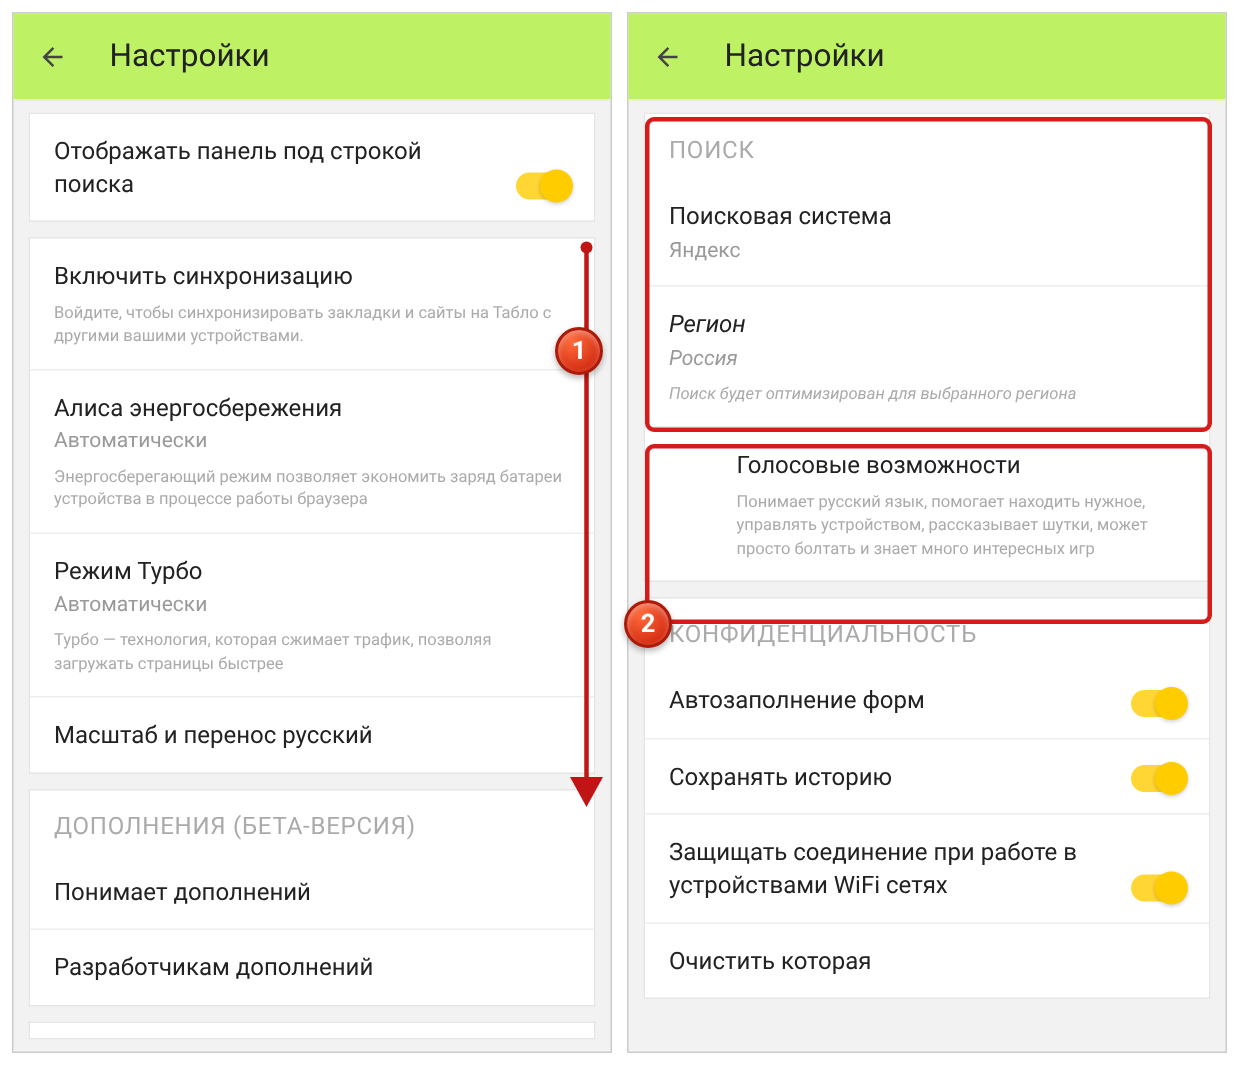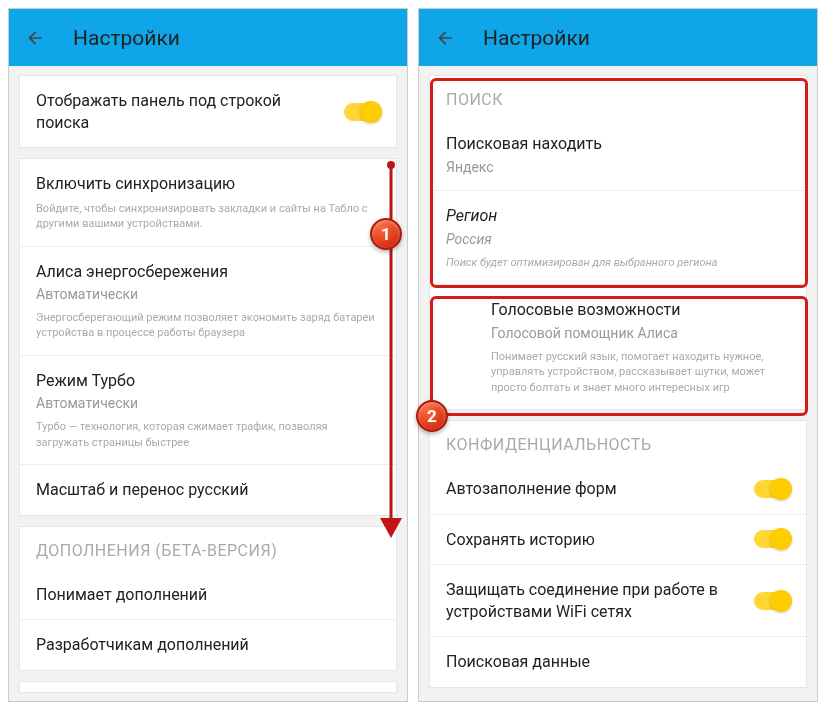--- a/index.html
+++ b/index.html
@@ -19,21 +19,21 @@
     .phone {
       width: 400px;
       height: 694px;
       border: 1px solid #ccc;
       background: #f2f2f2;
       display: flex;
       flex-direction: column;
       position: relative;
     }
     .titlebar {
-      background: #0ea5e9;
+      background: #bef264;
       height: 58px;
       display: flex;
       align-items: center;
       padding: 0 16px;
       border-bottom: 1px solid #eee;
     }
     .back-arrow {
       width: 20px;
       height: 20px;
       margin-right: 28px;
@@ -54,21 +54,21 @@
     }
     .card {
       background: #ffffff;
       border: 1px solid #e5e5e5;
       margin-bottom: 10px;
     }
     .row {
       padding: 14px 16px;
       border-bottom: 1px solid #eee;
       display: flex;
-      align-items: center;
+      align-items: flex-end;
       justify-content: space-between;
     }
     .row:last-child { border-bottom: none; }
     .row-text { flex: 1; }
     .row-title {
       font-size: 16px;
       color: #222;
       line-height: 1.35;
     }
     .row-sub {
@@ -202,50 +202,49 @@
         <svg viewBox="0 0 24 24">
             <path d="M20 11H7.8l5.6-5.6L12 4l-8 8 8 8 1.4-1.4L7.8 13H20z" fill="#444"></path>
           </svg>
       </span>
       <span class="title">Настройки</span>
     </div>
     <div class="content">
       <div class="card">
         <div class="section-header">ПОИСК</div>
         <div class="row" style="display:block;">
-          <div class="row-title">Поисковая находить</div>
+          <div class="row-title">Поисковая система</div>
           <div class="row-sub">Яндекс</div>
         </div>
         <div class="row" style="display:block;font-style:italic;">
           <div class="row-title">Регион</div>
           <div class="row-sub">Россия</div>
           <div class="row-desc">Поиск будет оптимизирован для выбранного региона</div>
         </div>
         <div class="row" style="display:block;margin-left:45px;">
           <div class="row-title">Голосовые возможности</div>
-          <div class="row-sub">Голосовой помощник Алиса</div>
           <div class="row-desc">Понимает русский язык, помогает находить нужное, управлять устройством, рассказывает шутки, может просто болтать и знает много интересных игр</div>
         </div>
       </div>
       <div class="card">
         <div class="section-header">КОНФИДЕНЦИАЛЬНОСТЬ</div>
         <div class="row">
           <div class="row-title">Автозаполнение форм</div>
           <div class="toggle"></div>
         </div>
         <div class="row">
           <div class="row-title">Сохранять историю</div>
           <div class="toggle"></div>
         </div>
         <div class="row">
           <div class="row-title">Защищать соединение при работе в устройствами WiFi сетях</div>
           <div class="toggle"></div>
         </div>
         <div class="row">
-          <div class="row-title">Поисковая данные</div>
+          <div class="row-title">Очистить которая</div>
         </div>
       </div>
     </div>
   </div>
 </div>
 
 <div class="highlight-box" style="left:430px; top:78px; width:378px; height:210px;"></div>
 <div class="highlight-box" style="left:430px; top:296px; width:378px; height:120px;"></div>
 
 <div class="badge" style="left:370px; top:218px;">1</div>

